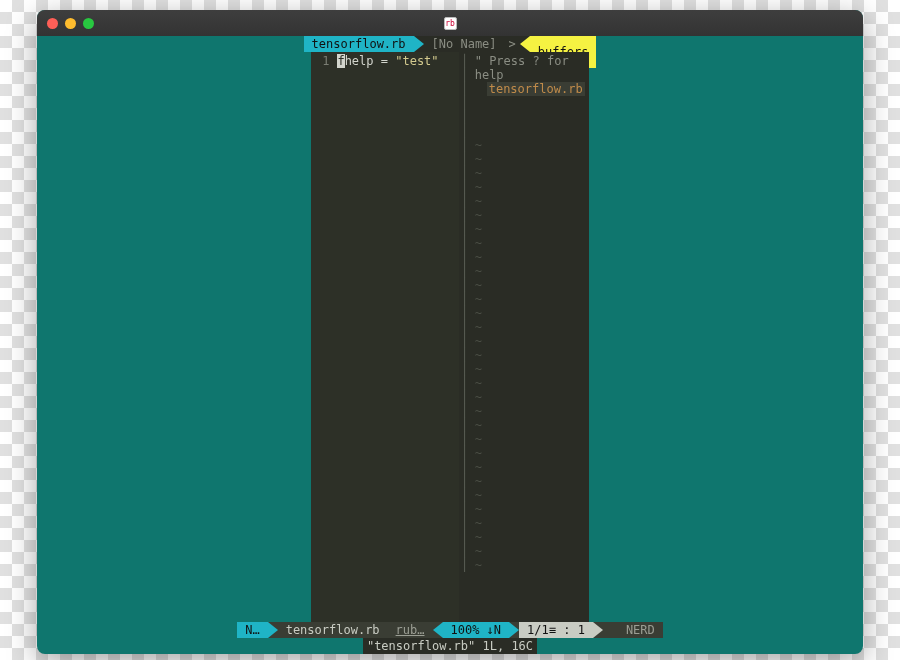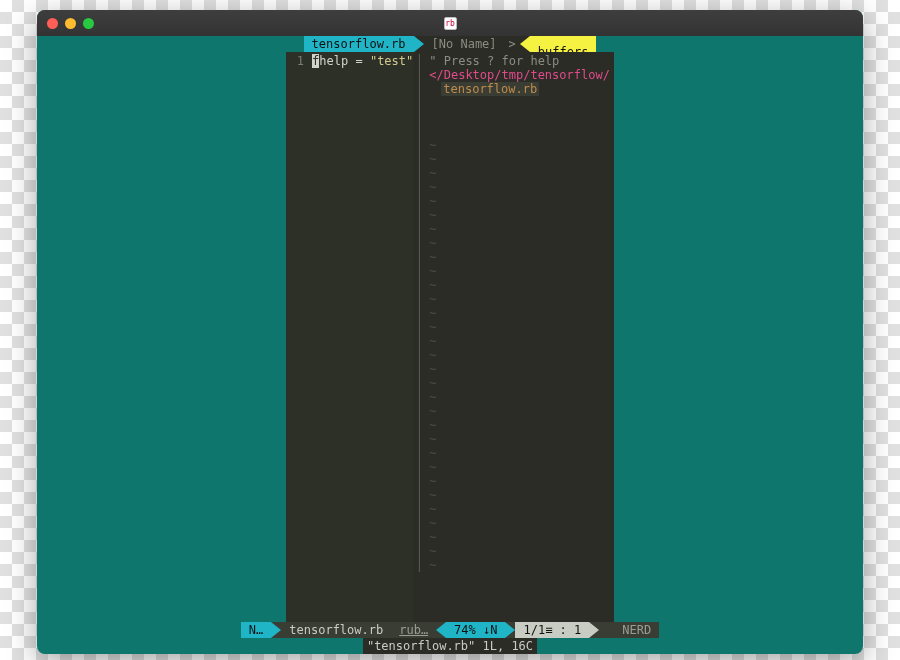--- a/index.html
+++ b/index.html
@@ -183,37 +183,34 @@
           <span>│</span>
           <span>│</span>
           <span>│</span>
           <span>│</span>
           <span>│</span>
           <span>│</span>
       </div>
 
       <div class="right-pane">
         <div class="help">" Press ? for help</div>
-        <div class="path">
-          <span>&lt;/</span><span>Desktop/tmp/tensorflow/</span>
-        </div>
         <div class="sel">tensorflow.rb</div>
         <div class="tildes">~<br>~<br>~<br>~<br>~<br>~<br>~<br>~<br>~<br>~<br>~<br>~<br>~<br>~<br>~<br>~<br>~<br>~<br>~<br>~<br>~<br>~<br>~<br>~<br>~<br>~<br>~<br>~<br>~<br>~<br>~</div>
       </div>
 
     </div>
 
     <div class="statusline">
       <div class="sl-seg sl-mode">N…</div>
       <div class="sl-sep-r" style="border-left:10px solid #1fb4c6"></div>
       <div class="sl-seg sl-file">tensorflow.rb</div>
       <div class="spacer"></div>
       <div class="sl-seg sl-ft">rub…</div>
       <div class="sl-sep-r" style="border-right:10px solid #1fb4c6"></div>
-      <div class="sl-seg sl-pct">74% ↓N</div>
+      <div class="sl-seg sl-pct">100% ↓N</div>
       <div class="sl-sep-r" style="border-left:10px solid #1fb4c6;border-right:0"></div>
       <div class="sl-seg sl-pos">1/1≡ :  1</div>
       <div class="sl-sep-r" style="border-left:10px solid #c9ccc3"></div>
       <div class="sl-seg sl-nerd">NERD</div>
     </div>
 
     <div class="cmdline">"tensorflow.rb" 1L, 16C</div>
 
   </div>
 </div>

